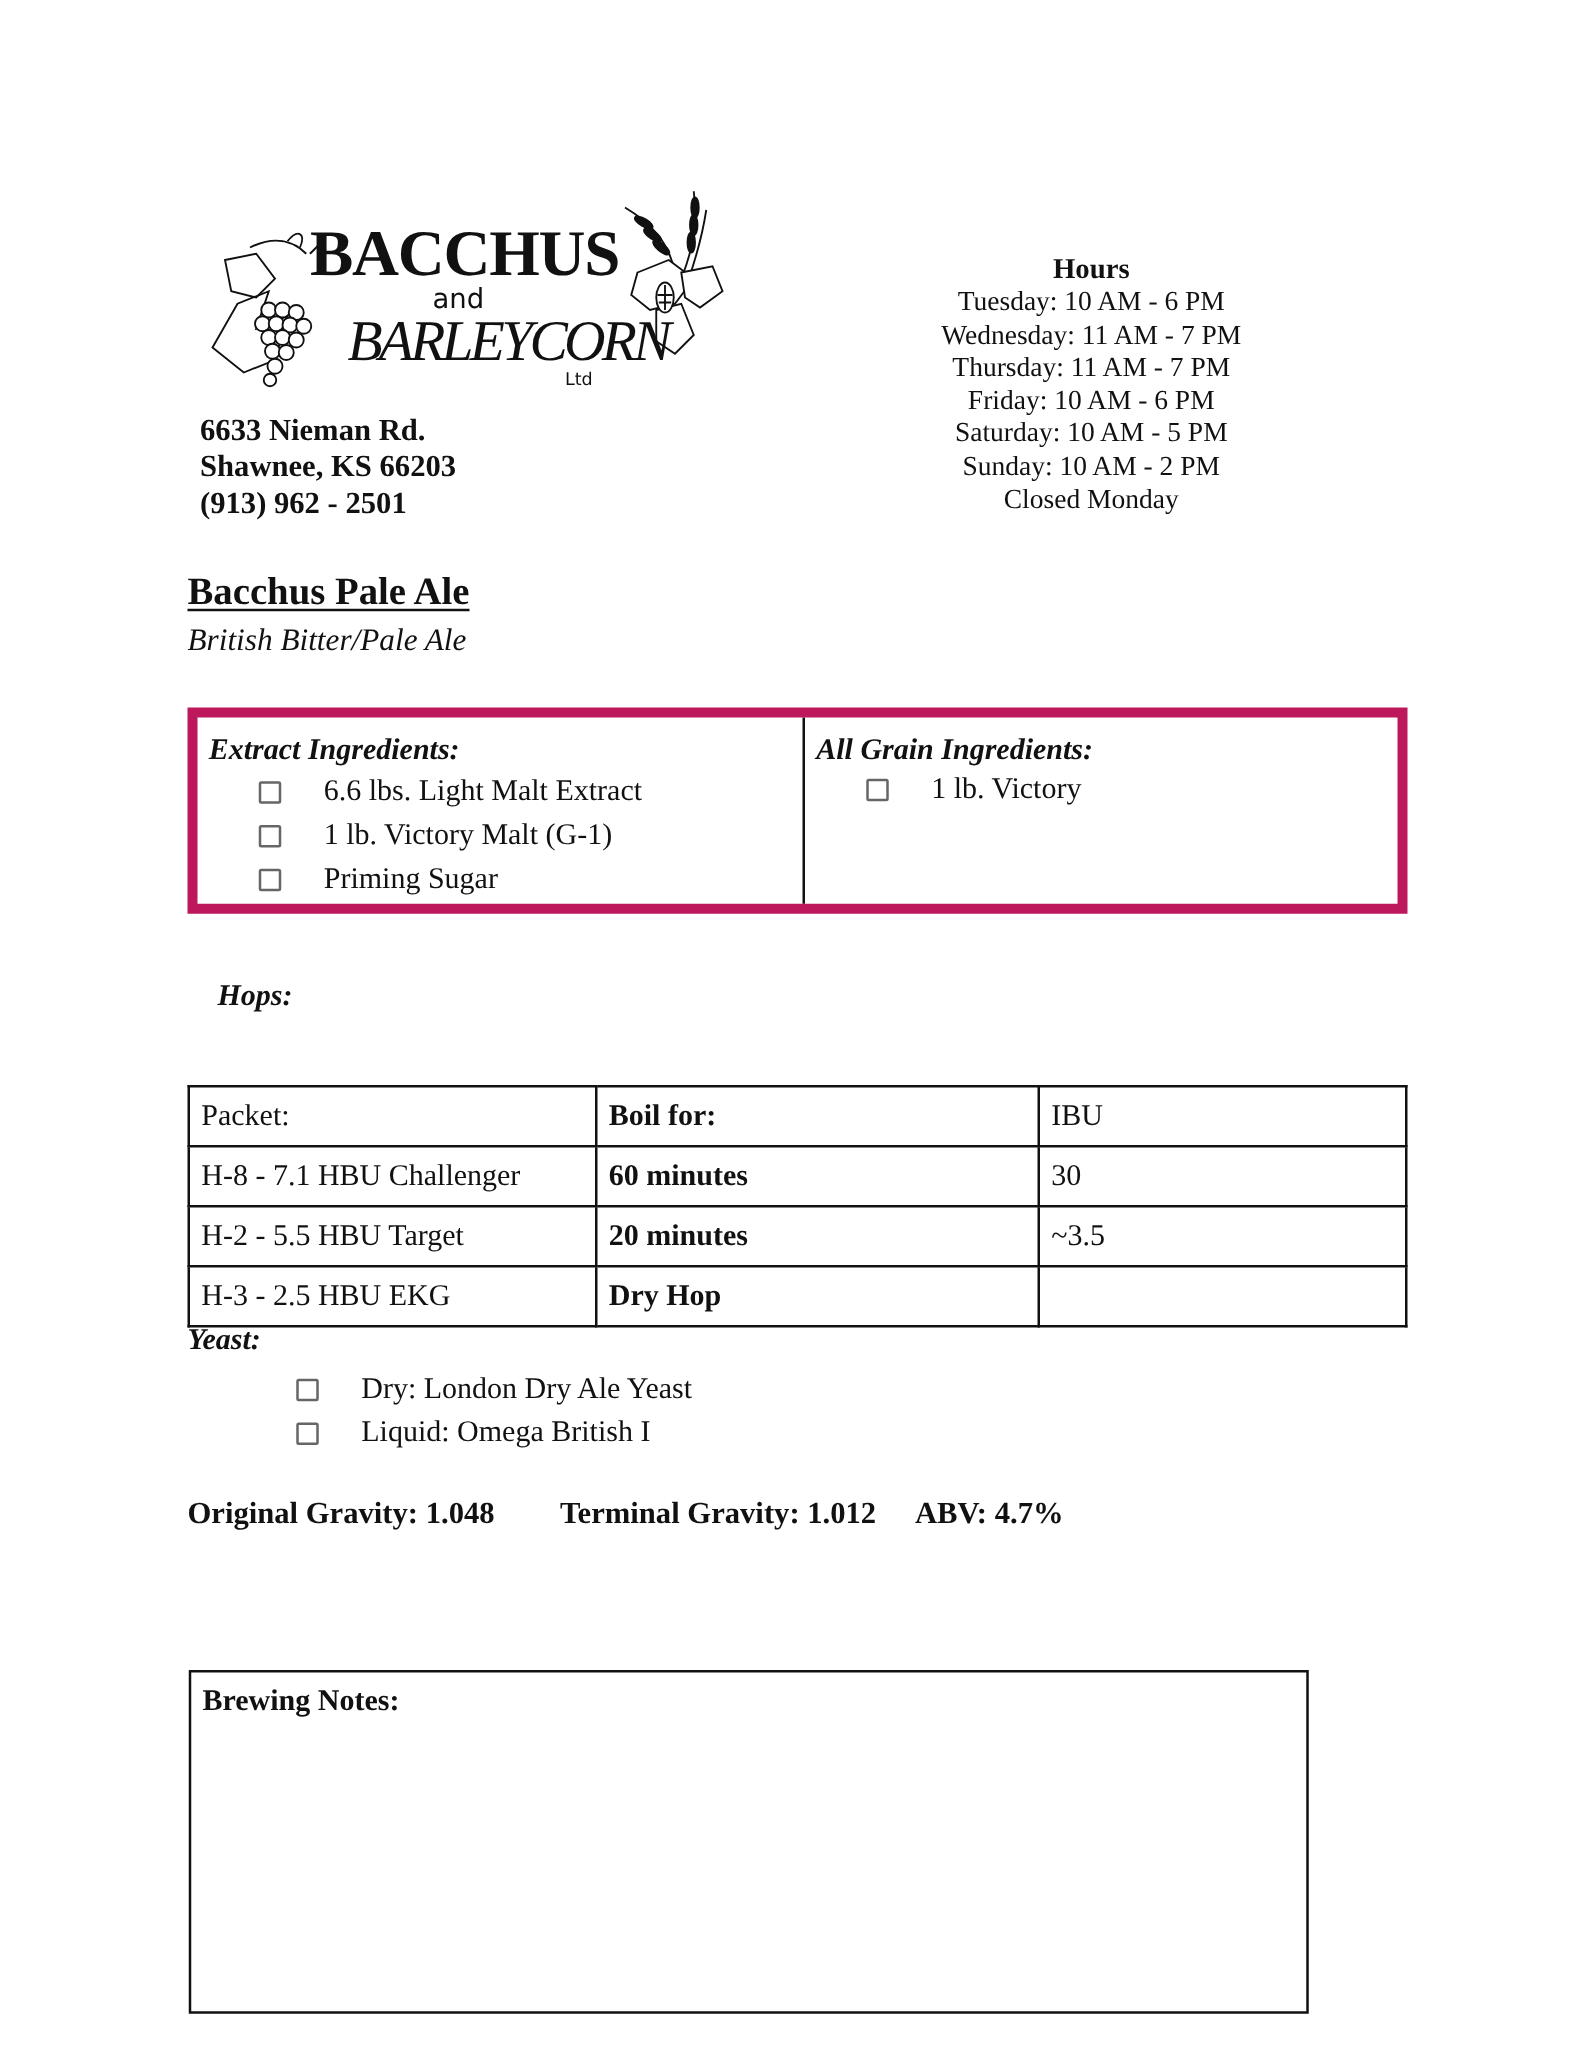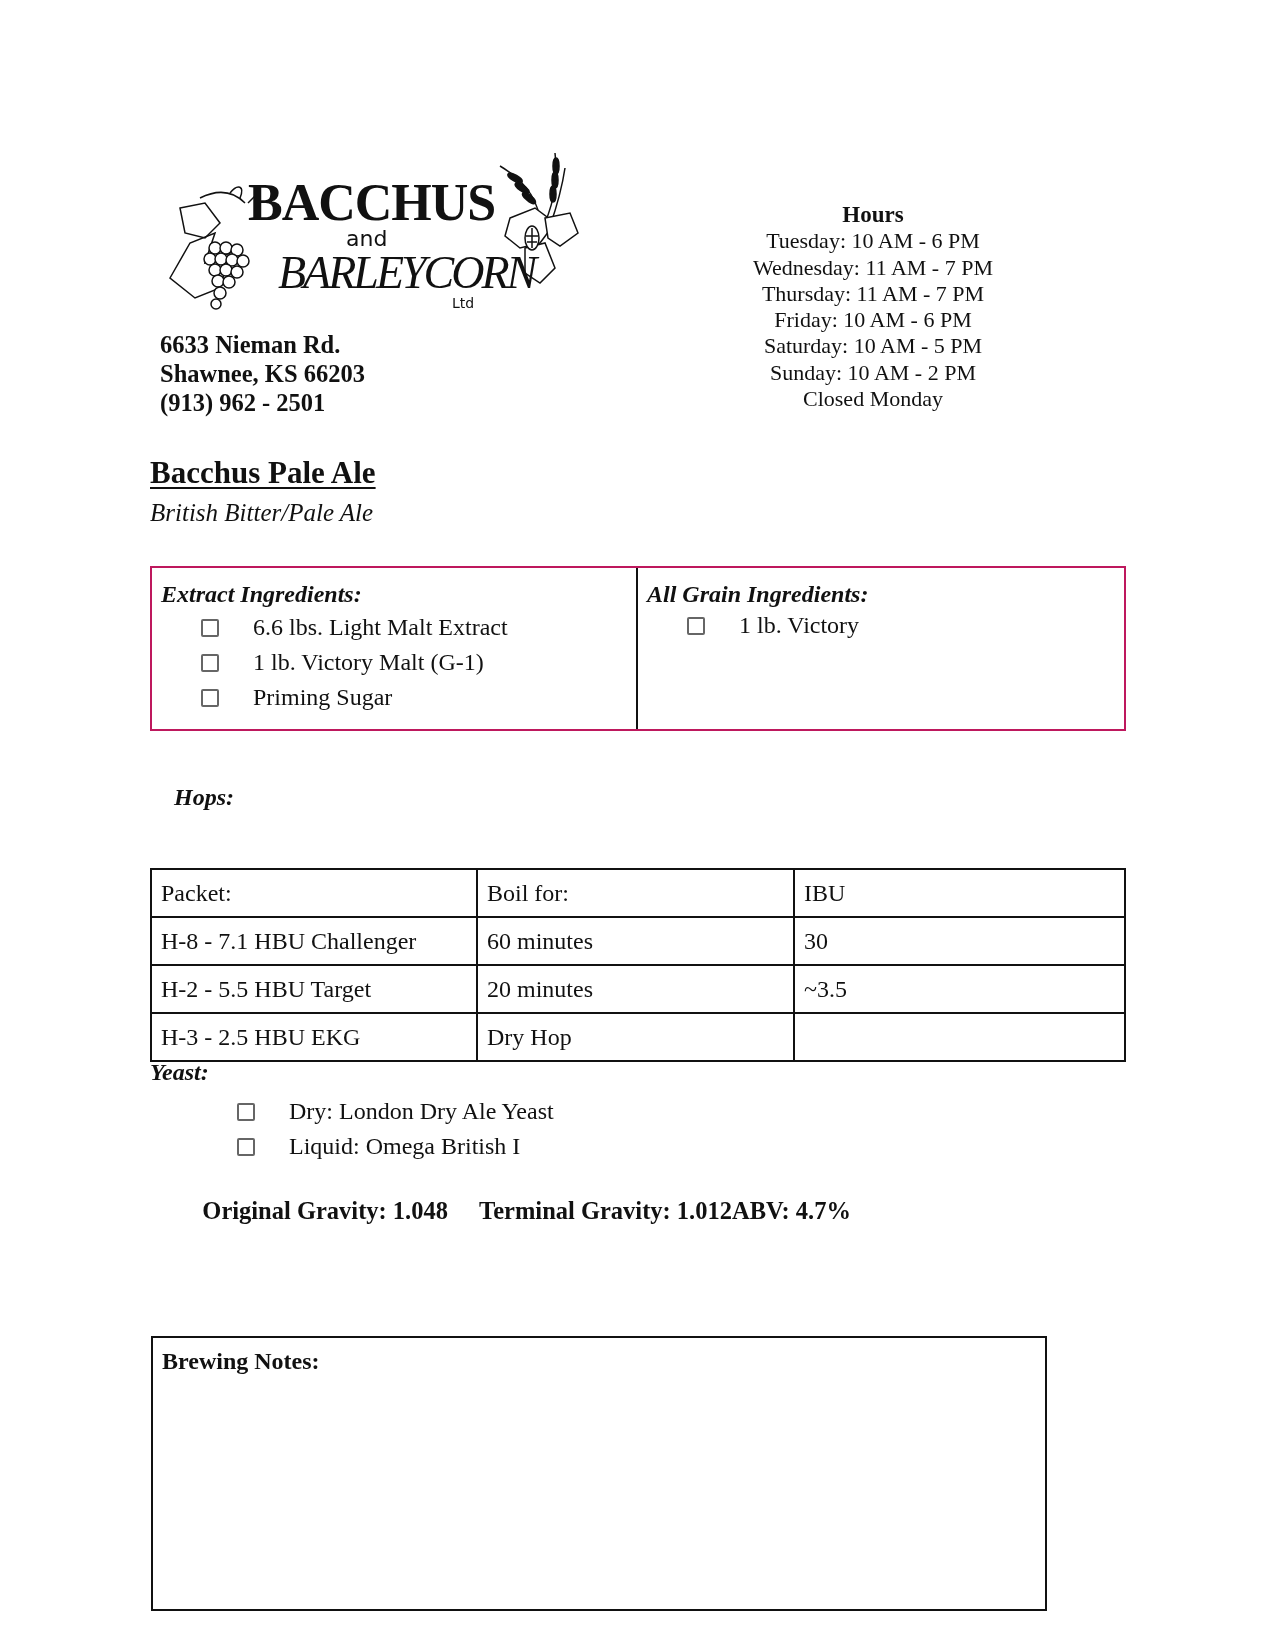--- a/index.html
+++ b/index.html
@@ -18,44 +18,44 @@
 
     
     #hours { left: 720px; top: 202px; width: 306px; text-align: center; font-size: 22px; line-height: 26.3px; }
     #hours .hours-title { font-weight: bold; font-size: 23px; }
 
     
     #recipe-title { left: 150px; top: 455px; font-weight: bold; font-size: 31px; text-decoration: underline; text-decoration-thickness: 2px; text-underline-offset: 4px; }
     #recipe-style { left: 150px; top: 499px; font-style: italic; font-size: 25px; }
 
     
-    #ingredients-box { left: 150px; top: 566px; width: 976px; height: 165px; border: 2px solid #be185d; box-sizing: border-box; display: flex; }
+    #ingredients-box { left: 150px; top: 566px; width: 976px; height: 165px; border: 8px solid #be185d; box-sizing: border-box; display: flex; }
     .ing-col { position: relative; box-sizing: border-box; padding: 12px 0 0 9px; }
     #extract-col { width: 486px; border-right: 2px solid #111; }
     #grain-col { flex: 1; }
     .ing-heading { font-weight: bold; font-style: italic; font-size: 24px; line-height: 28px; margin-bottom: 2px; }
     .ing-item { display: flex; align-items: center; margin-left: 40px; font-size: 24px; height: 35px; gap: 20px; }
     #grain-col .ing-item { height: 31px; }
     .checkbox { width: 18px; height: 18px; border: 2px solid #666; border-radius: 2px; box-sizing: border-box; margin-right: 14px; flex: 0 0 auto; background: #fff; }
 
     
     #hops-label { left: 150px; top: 784px; font-weight: bold; font-style: italic; font-size: 24px; margin-left: 24px; }
     #hops-table { left: 150px; top: 868px; width: 976px; border-collapse: collapse; padding-left: 20px; }
     #hops-table td { border: 2px solid #111; height: 48px; padding: 0 0 0 9px; font-size: 24px; vertical-align: middle; box-sizing: border-box; }
     #hops-table td.c1 { width: 326px; }
-    #hops-table td.c2 { width: 317px; }
+    #hops-table td.c2 { width: 354px; font-weight: bold; }
 
     
     #yeast-label { left: 150px; top: 1059px; font-weight: bold; font-style: italic; font-size: 24px; }
     #yeast-list { left: 150px; top: 1094px; }
     #yeast-list .ing-item { margin-left: 39px; height: 35px; padding-left: 48px; }
 
     
     #gravity-line { left: 150px; top: 1197px; font-weight: bold; font-size: 24.5px; white-space: nowrap; }
-    #gravity-line span { display: inline-block; text-align: right; }
+    #gravity-line span { display: inline-block; }
     #og { width: 298px; }
     #tg { width: 284px; }
 
     
     #notes-box { left: 151px; top: 1336px; width: 896px; height: 275px; border: 2px solid #111; box-sizing: border-box; padding: 10px 0 0 9px; }
     #notes-box .notes-label { font-weight: bold; font-size: 24px; }
   </style>
 </head>
 <body>
 

